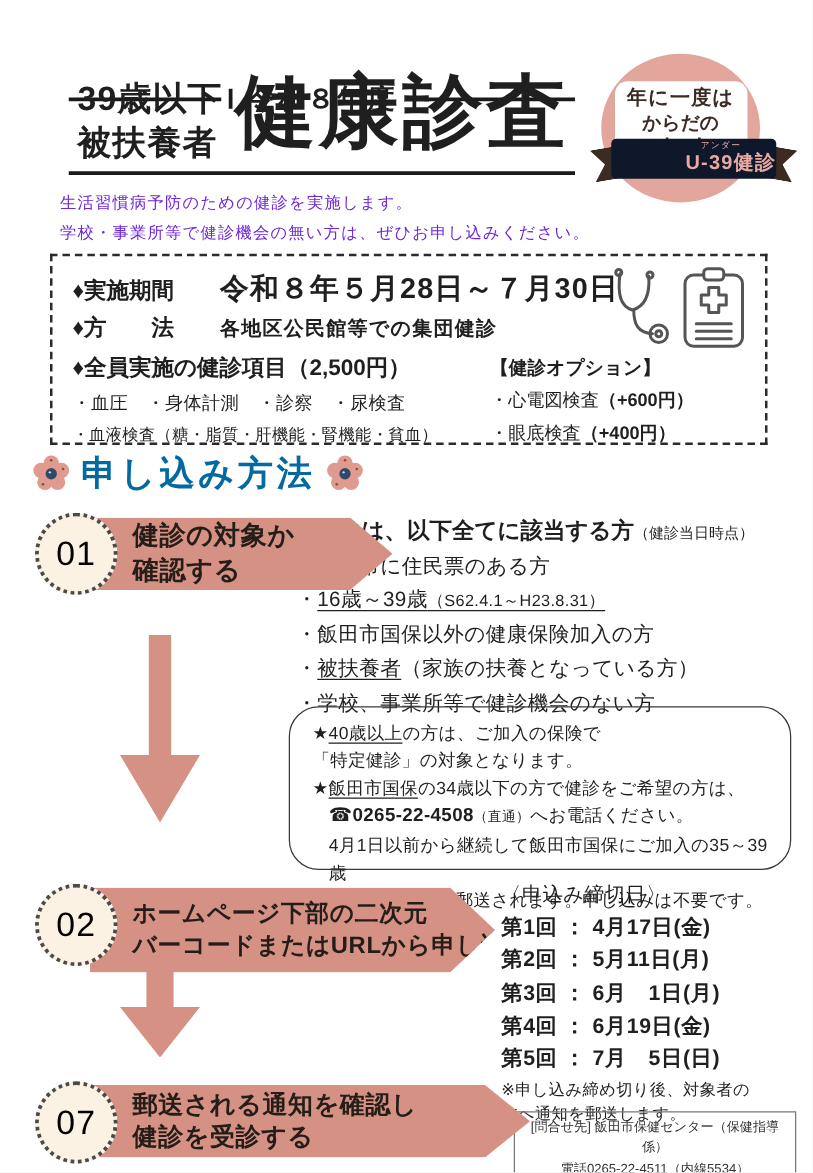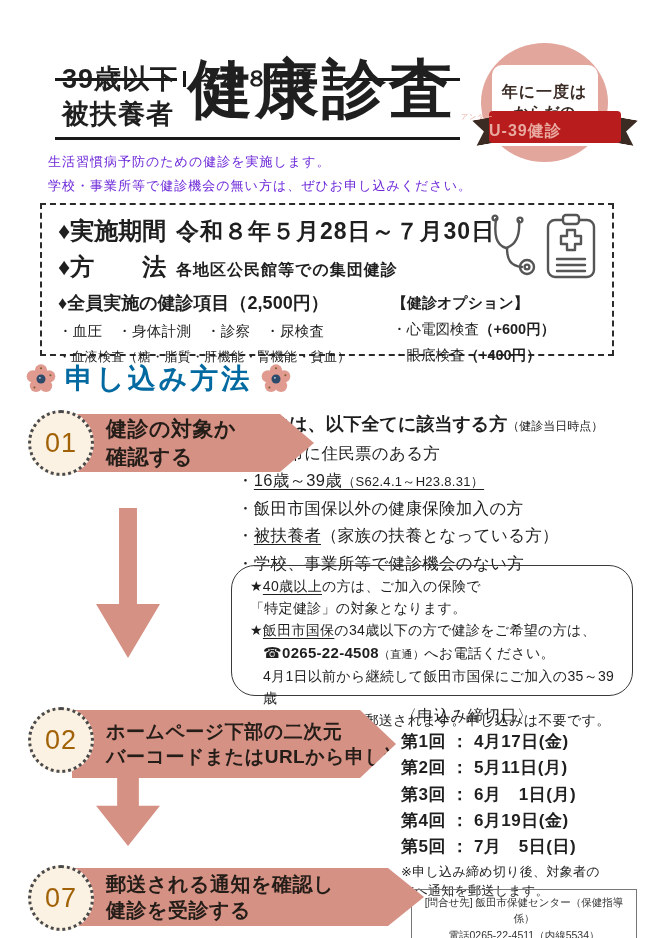--- a/index.html
+++ b/index.html
@@ -11,53 +11,53 @@
   .year-band .hline { flex:1; border-top:3px solid #1a1a1a; }
   .year-band .tick { width:3px; height:16px; background:#1a1a1a; }
   .year-label { font-size:22px; font-weight:bold; letter-spacing:2px; padding:0 6px; white-space:nowrap; }
   .title-left { position:absolute; left:62px; top:62px; font-size:27px; font-weight:bold; line-height:1.3; letter-spacing:1px; }
   .title-main { position:absolute; left:188px; top:46px; font-size:64px; font-weight:800; letter-spacing:3px; white-space:nowrap; }
   .title-underline { position:absolute; left:55px; top:137px; width:405px; height:3px; background:#1a1a1a; }
   .intro { position:absolute; left:48px; top:150px; font-size:13px; line-height:1.85; letter-spacing:1px; color:#6d28d9; }
 
   
   .badge-circle { position:absolute; left:481px; top:43px; width:127px; height:119px; border-radius:50%; background:#e2a69d; }
-  .badge-inner { margin:22px auto 0; width:106px; background:#ffffff; border-radius:10px; padding:17px 2px 7px; text-align:center; color:#3a2b24; }
+  .badge-inner { margin:22px auto 0; width:106px; background:#ffffff; border-radius:10px; padding:3px 2px 7px; text-align:center; color:#3a2b24; }
   .badge-inner .b1 { font-size:16px; font-weight:bold; letter-spacing:1px; }
   .badge-inner .b2 { font-size:15px; font-weight:bold; }
   .ribbon { position:absolute; left:476px; top:111px; width:158px; height:34px; z-index:3; }
   .ribbon .tail { position:absolute; top:7px; width:26px; height:26px; background:#3b2b22; }
   .ribbon .tail.l { left:-2px; transform:rotate(-10deg); clip-path:polygon(0 0,100% 0,100% 100%,0 100%,38% 50%); }
   .ribbon .tail.r { right:-2px; transform:rotate(10deg); clip-path:polygon(0 0,100% 0,62% 50%,100% 100%,0 100%); }
-  .ribbon .bar { position:absolute; left:13px; right:13px; top:0; height:32px; background:#b91c1c; border-radius:4px; text-align:left; color:#e8aaa0; }
+  .ribbon .bar { position:absolute; left:13px; right:13px; top:0; height:32px; background:#0f172a; border-radius:4px; text-align:right; color:#e8aaa0; }
   .ribbon .furi { font-size:7px; line-height:8px; letter-spacing:1px; transform:translateX(-28px); margin-top:2px; }
   .ribbon .rtxt { font-size:16px; font-weight:bold; letter-spacing:1px; line-height:19px; }
 
   
   .info-box { position:absolute; left:40px; top:203px; width:574px; height:153px; border:2px dashed #2b2b2b; padding:10px 14px 8px 16px; }
   .info-row { display:flex; align-items:baseline; margin-bottom:4px; }
-  .info-label { font-size:24px; font-weight:bold; white-space:pre; width:118px; }
+  .info-label { font-size:18px; font-weight:bold; white-space:pre; width:118px; }
   .period-value { font-size:23px; font-weight:bold; letter-spacing:1px; }
   .method-value { font-size:16px; font-weight:bold; letter-spacing:1px; }
   .items-grid { display:grid; grid-template-columns:330px 1fr; column-gap:4px; margin-top:8px; }
   .items-title { font-size:18px; font-weight:bold; }
   .option-title { font-size:15px; font-weight:bold; padding-top:3px; }
   .item-line { font-size:14.5px; margin-top:7px; letter-spacing:0.3px; }
   .item-line.small { font-size:13px; }
   .opt-line { font-size:14.5px; margin-top:7px; }
   .opt-price { font-weight:bold; }
   .info-icons { position:absolute; right:14px; top:8px; display:flex; gap:6px; }
 
   
   .section-title { position:absolute; left:25px; top:360px; display:flex; align-items:center; gap:8px; }
   .section-title .txt { font-size:28px; font-weight:bold; color:#0369a1; letter-spacing:3px; }
 
   
   .step-circle { position:absolute; width:66px; height:66px; border-radius:50%; background:#fcf2e3; border:3px dotted #4a4a4a; display:flex; align-items:center; justify-content:center; z-index:2; }
-  .step-num { font-size:27px; color:#a16207; letter-spacing:1px; }
+  .step-num { font-size:27px; color:#000000; letter-spacing:1px; }
   .banner { position:absolute; background:#d69185; color:#241d18; display:flex; flex-direction:column; justify-content:center; padding-left:34px; z-index:1; }
   .banner .l1, .banner .l2 { font-weight:bold; line-height:1.32; letter-spacing:0.5px; white-space:nowrap; }
   #banner1 { left:72px; top:414px; width:242px; height:58px; clip-path:polygon(0 0,calc(100% - 34px) 0,100% 50%,calc(100% - 34px) 100%,0 100%); font-size:21px; }
   #banner1 .l1, #banner1 .l2 { font-size:21px; }
   #banner2 { left:72px; top:710px; width:324px; height:68px; clip-path:polygon(0 0,calc(100% - 36px) 0,100% 50%,calc(100% - 36px) 100%,0 100%); }
   #banner2 .l1, #banner2 .l2 { font-size:19px; }
   #banner3 { left:72px; top:868px; width:352px; height:58px; clip-path:polygon(0 0,calc(100% - 36px) 0,100% 50%,calc(100% - 36px) 100%,0 100%); }
   #banner3 .l1, #banner3 .l2 { font-size:20px; }
   #circle1 { left:28px; top:410px; }
   #circle2 { left:28px; top:707px; }

